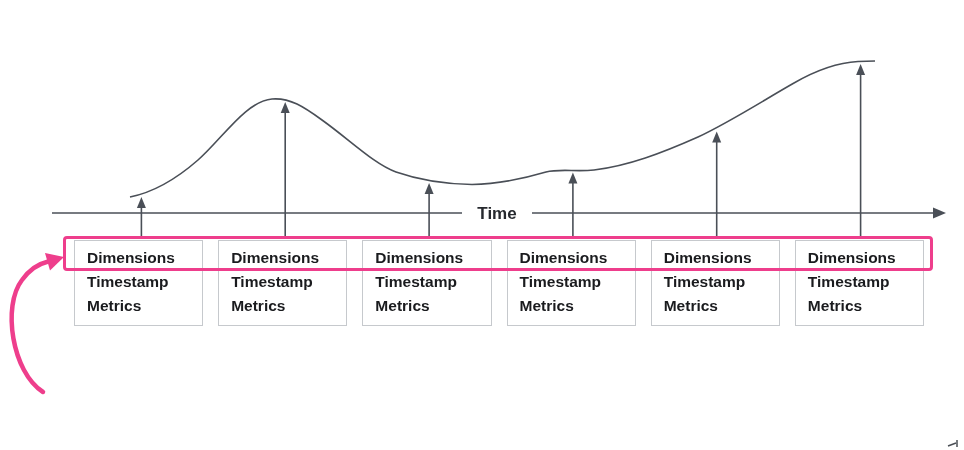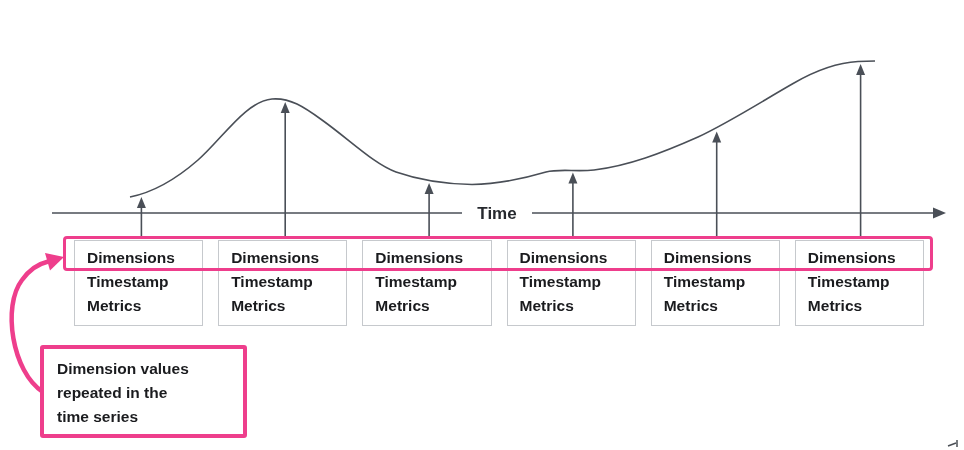--- a/index.html
+++ b/index.html
@@ -160,19 +160,14 @@
     </div>
     <div class="record-box">
       <div class="field">Dimensions</div>
       <div class="field">Timestamp</div>
       <div class="field">Metrics</div>
     </div>
   </div>
 
   <div class="highlight-band"></div>
 
-  <div class="callout-box">
-    <div class="callout-text">Dimension values
-repeated in the
-time series</div>
-  </div>
 
 </div>
 
 </body></html>

